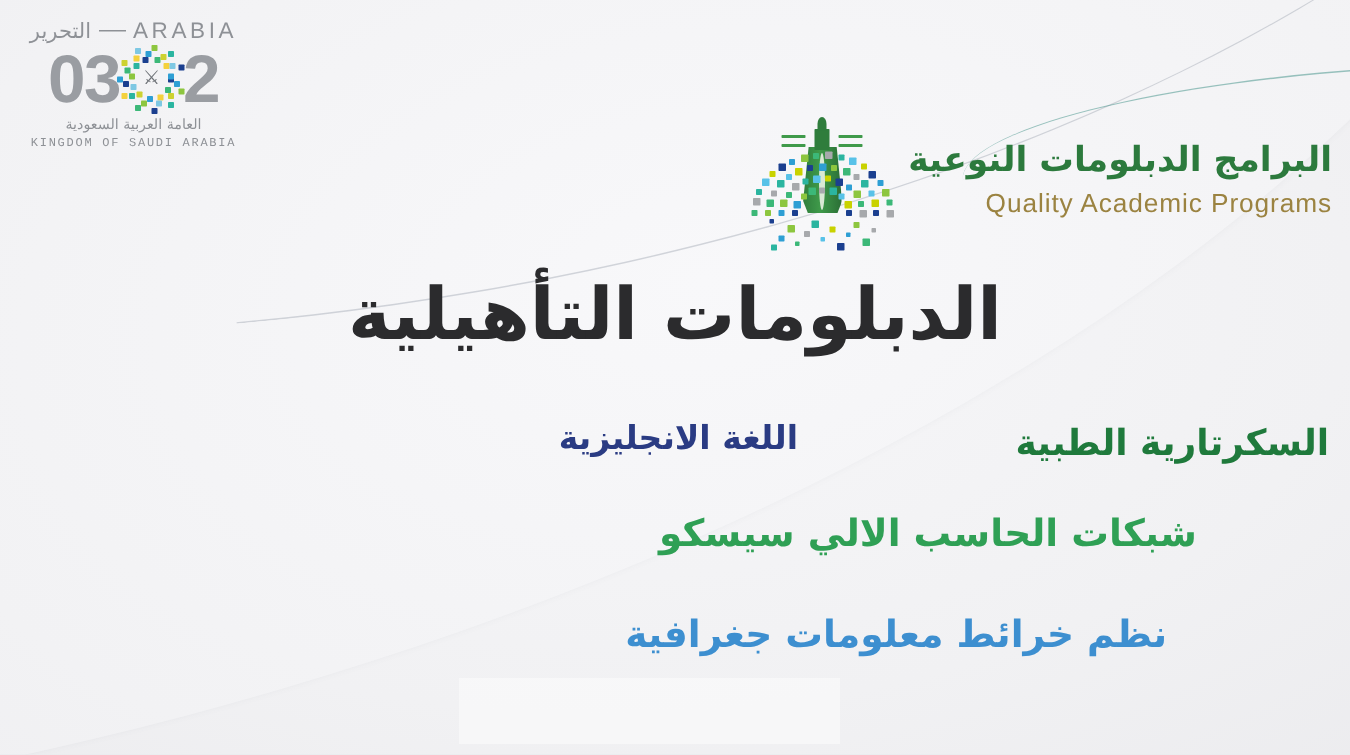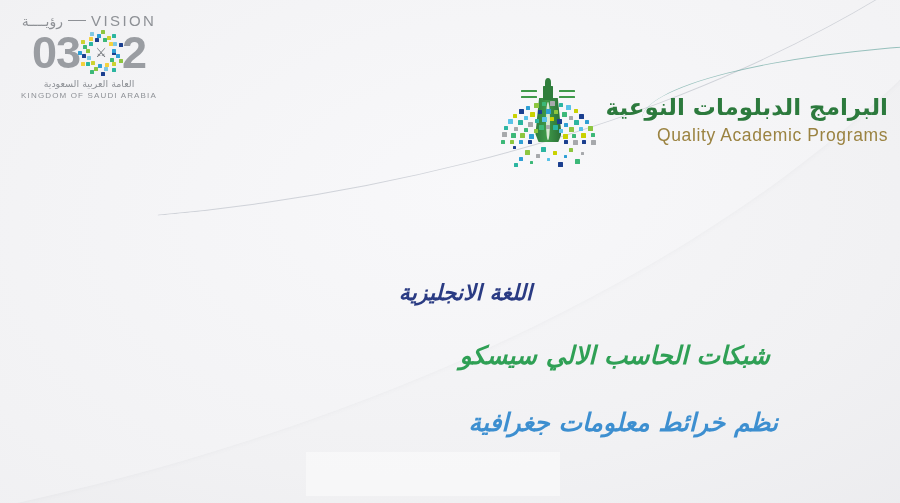--- a/index.html
+++ b/index.html
@@ -88,21 +88,21 @@
   .v-mosaic i {
     position:absolute; width:4px; height:4px; display:block; border-radius:0.5px;
   }
   .v-sword {
     position:absolute; left:11px; top:17px; width:24px; height:12px;
     color:#6f7378; font-size:13px; line-height:12px; text-align:center;
   }
   .v-ar2 { font-size:9.5px; color:#8e9196; margin-top:1px; letter-spacing:0.4px; }
   .v-en {
     font-size:8px; color:#8e9196; letter-spacing:1.15px; margin-top:2px;
-    font-family:Liberation Sans, sans-serif;
+    font-family:Liberation Mono, monospace;
   }
 
   
   .qap { position:absolute; right:12px; top:72px; display:flex; align-items:center; gap:10px; }
   .qap-text { text-align:right; }
   .qap-ar {
     font-size:23px; color:#2c7a3d; font-weight:700; line-height:1.25;
     font-family:"DejaVu Sans", sans-serif; letter-spacing:0px;
   }
   .qap-en {
@@ -117,48 +117,48 @@
     position:absolute; left:0; right:0; top:182px; text-align:center;
     font-size:48px; font-weight:700; color:#2b2b2d; letter-spacing:0px;
     font-family:"DejaVu Sans", sans-serif;
   }
   .faint-panel {
     position:absolute; left:306px; top:452px; width:254px; height:44px;
     background:rgba(255,255,255,0.46);
   }
   .program {
     position:absolute; font-weight:700; font-family:"DejaVu Sans", sans-serif;
-    white-space:nowrap; line-height:1.2;font-style:italic;
+    white-space:nowrap; line-height:1.2;
   }
   .p-secretary  { right:14px;  top:281px; font-size:24px; color:#1f7a3c; }
   .p-english    { right:368px; top:280px; font-size:22px; color:#2a3b83; }
-  .p-cisco      { right:130px; top:341px; font-size:25px; color:#2fa055; }
+  .p-cisco      { right:102px; top:341px; font-size:25px; color:#2fa055; }
   .p-pr         { right:524px; top:340px; font-size:24px; color:#8e8c12; }
   .p-gis        { right:122px; top:408px; font-size:25px; color:#3d8fd0; }
   .p-journalism { right:456px; top:396px; font-size:24px; color:#27b3bd; }
 </style>
 </head>
 <body>
 
 <div id="poster">
 
   <div class="swoosh-layer">
     <div class="white-cap"></div>
     <div class="band-dark"></div>
     <div class="band-light"></div>
     <div class="body-cover"></div>
     <div class="hairline"></div>
     <div class="band-tip"></div>
   </div>
 
   <div class="vision-logo">
     <div class="v-top">
-      <span class="v-word">VISION</span>
+      <span class="v-word">ARABIA</span>
       <span class="v-dash"></span>
-      <span class="v-ar">رؤيــــة</span>
+      <span class="v-ar">التحرير</span>
     </div>
     <div class="v-num">
       <span class="v-digit">2</span>
       <span class="v-mosaic" id="vmosaic">
         <span class="v-sword">⚔</span>
       <i style="left: 34px; top: 21px; background: rgb(27, 63, 143);"></i>
           <i style="left: 37.7105px; top: 24.1237px; background: rgb(46, 159, 212);"></i>
           <i style="left: 40.5819px; top: 28.5861px; background: rgb(141, 198, 63);"></i>
           <i style="left: 32.0528px; top: 27.8436px; background: rgb(60, 184, 120);"></i>
           <i style="left: 33.5632px; top: 32.4528px; background: rgb(205, 210, 48);"></i>
@@ -277,20 +277,22 @@
         <i style="left: 53.2px; top: 79px; width: 4px; height: 4px; background: rgb(201, 210, 0);"></i>
         <i style="left: 58.8px; top: 90px; width: 5px; height: 5px; background: rgb(27, 63, 143);"></i>
         <i style="left: 64.4px; top: 83px; width: 3px; height: 3px; background: rgb(46, 159, 212);"></i>
         <i style="left: 70px; top: 76px; width: 4px; height: 4px; background: rgb(141, 198, 63);"></i>
         <i style="left: 75.6px; top: 87px; width: 5px; height: 5px; background: rgb(60, 184, 120);"></i>
         <i style="left: 81.2px; top: 80px; width: 3px; height: 3px; background: rgb(167, 169, 172);"></i>
         <i style="left: 14.8px; top: 91px; width: 4px; height: 4px; background: rgb(43, 181, 160);"></i>
       </div>
   </div>
 
+  <div class="headline">الدبلومات التأهيلية</div>
 
   <div class="faint-panel"></div>
 
+  <div class="program p-secretary">السكرتارية الطبية</div>
   <div class="program p-english">اللغة الانجليزية</div>
   <div class="program p-cisco">شبكات الحاسب الالي سيسكو</div>
   <div class="program p-gis">نظم خرائط معلومات جغرافية</div>
 
 </div>
 
 </body></html>

